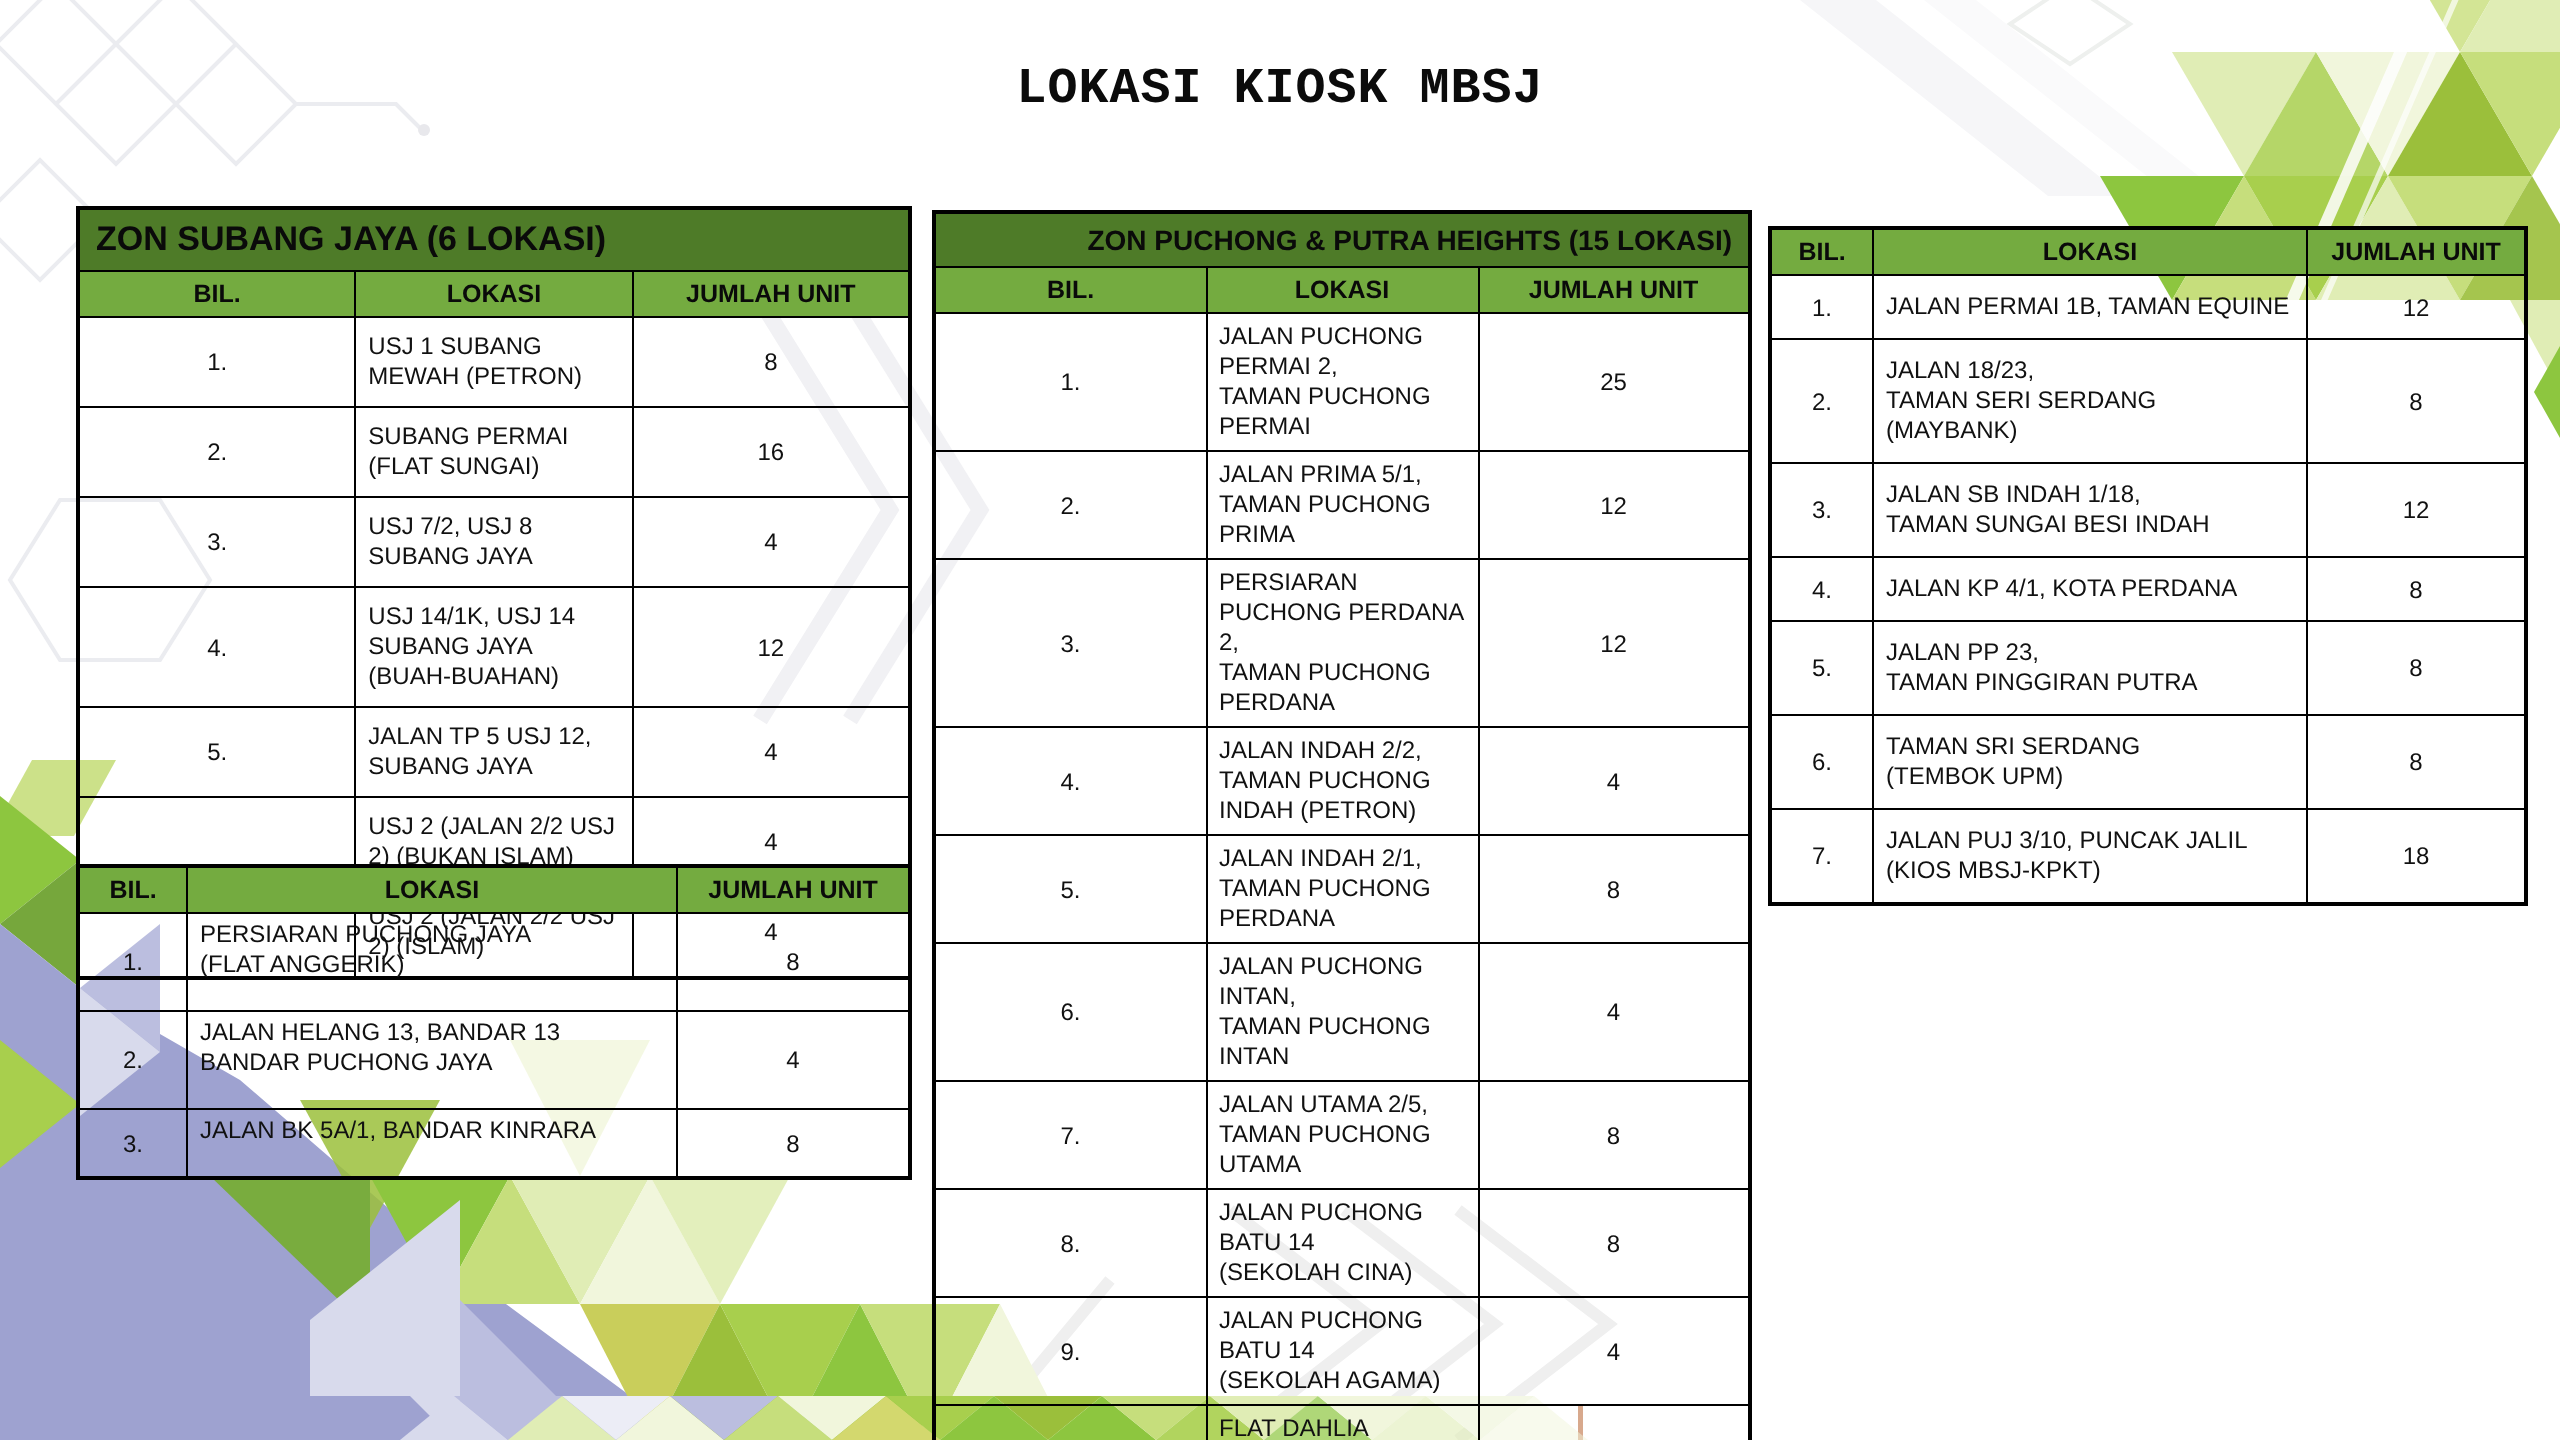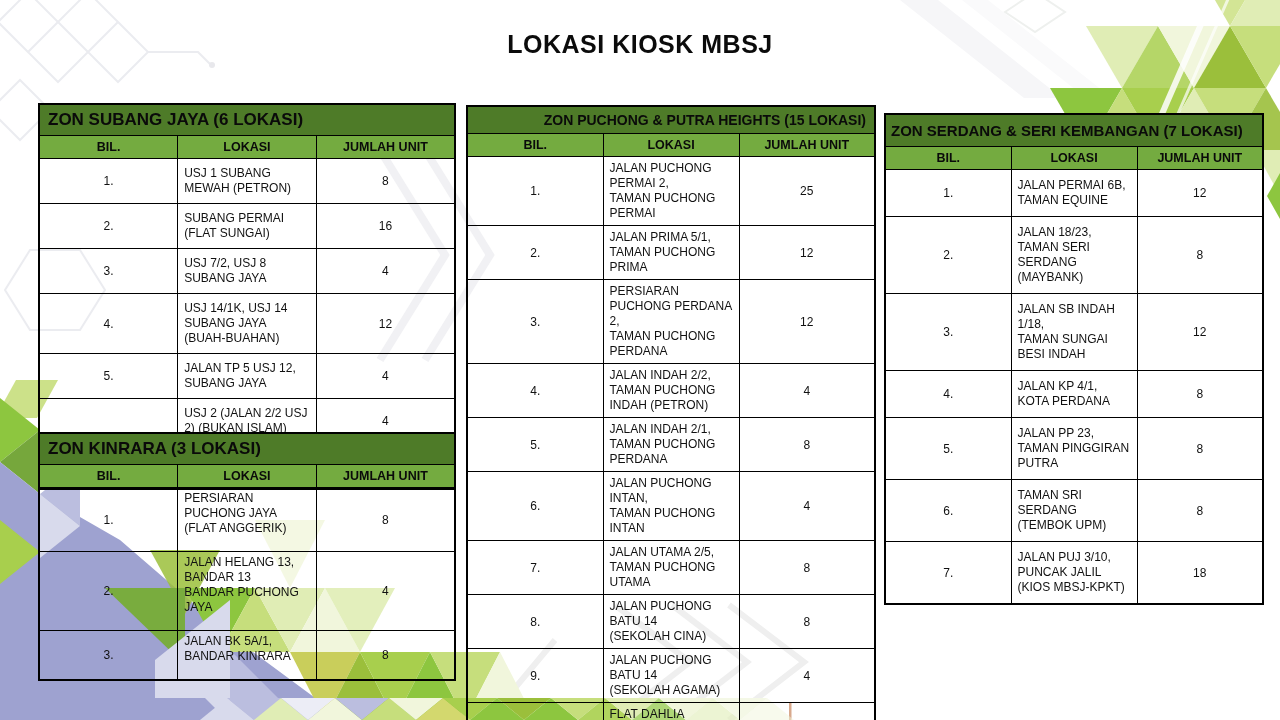--- a/index.html
+++ b/index.html
@@ -4,21 +4,21 @@
 <style>
   html,body{margin:0;padding:0;}
   body{width:1280px;height:720px;overflow:hidden;background:#ffffff;
        font-family:"Liberation Sans",sans-serif;position:relative;}
   .stage{position:absolute;inset:0;width:1280px;height:720px;overflow:hidden;}
 
   svg.deco{position:absolute;pointer-events:none;z-index:0;}
 
   .title{position:absolute;top:30px;left:0;width:1280px;text-align:center;
          font-size:25px;font-weight:bold;color:#0b0b0b;letter-spacing:.5px;
-         z-index:2;margin:0;}
+         z-index:2;margin:0;font-family:Liberation Mono, monospace;}
 
   .tbl{position:absolute;z-index:1;}
   .tbl-subang {left:38px;  top:103px; width:418px;}
   .tbl-kinrara{left:38px;  top:432px; width:418px;}
   .tbl-puchong{left:466px; top:105px; width:410px;}
   .tbl-serdang{left:884px; top:113px; width:380px;}
 
   table.ztable{border-collapse:collapse;table-layout:fixed;width:100%;
                font-size:12px;color:#111;border:2px solid #000;}
   table.ztable td{border:1px solid #000;}
@@ -194,23 +194,20 @@
             <td class="lok">USJ 2 (JALAN 2/2 USJ 2) (ISLAM)</td>
             <td class="unit">4</td>
           </tr>
         </tbody>
       </table>
     </div>
   <div class="tbl tbl-kinrara">
       <table class="ztable">
         <tbody>
           <tr>
-            <td colspan="3" class="zhead">ZON KINRARA (3 LOKASI)</td>
-          </tr>
-          <tr>
             <td class="chead">BIL.</td>
             <td class="chead">LOKASI</td>
             <td class="chead">JUMLAH UNIT</td>
           </tr>
           <tr>
             <td class="bil" rowspan="1">1.</td>
             <td class="lok">PERSIARAN PUCHONG JAYA<br>(FLAT ANGGERIK)</td>
             <td class="unit">8</td>
           </tr>
           <tr>
@@ -287,30 +284,27 @@
             <td class="lok">FLAT DAHLIA<br>(JALAN MAWAR, PUCHONG)</td>
             <td class="unit">4</td>
           </tr>
         </tbody>
       </table>
     </div>
   <div class="tbl tbl-serdang">
       <table class="ztable">
         <tbody>
           <tr>
-            <td colspan="3" class="zhead">ZON SERDANG &amp; SERI KEMBANGAN (7 LOKASI)</td>
-          </tr>
-          <tr>
             <td class="chead">BIL.</td>
             <td class="chead">LOKASI</td>
             <td class="chead">JUMLAH UNIT</td>
           </tr>
           <tr>
             <td class="bil" rowspan="1">1.</td>
-            <td class="lok">JALAN PERMAI 6B, TAMAN EQUINE</td>
+            <td class="lok">JALAN PERMAI 1B, TAMAN EQUINE</td>
             <td class="unit">12</td>
           </tr>
           <tr>
             <td class="bil" rowspan="1">2.</td>
             <td class="lok">JALAN 18/23,<br>TAMAN SERI SERDANG (MAYBANK)</td>
             <td class="unit">8</td>
           </tr>
           <tr>
             <td class="bil" rowspan="1">3.</td>
             <td class="lok">JALAN SB INDAH 1/18,<br>TAMAN SUNGAI BESI INDAH</td>

